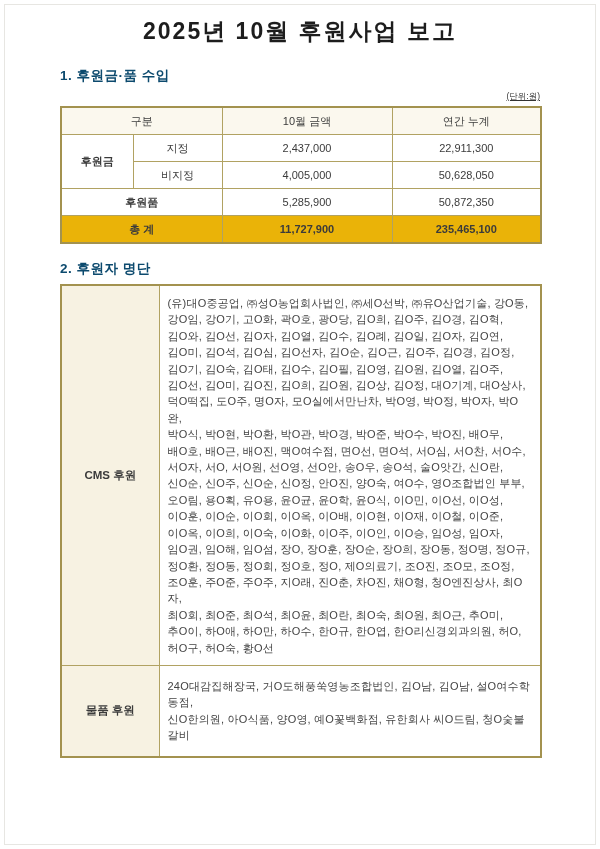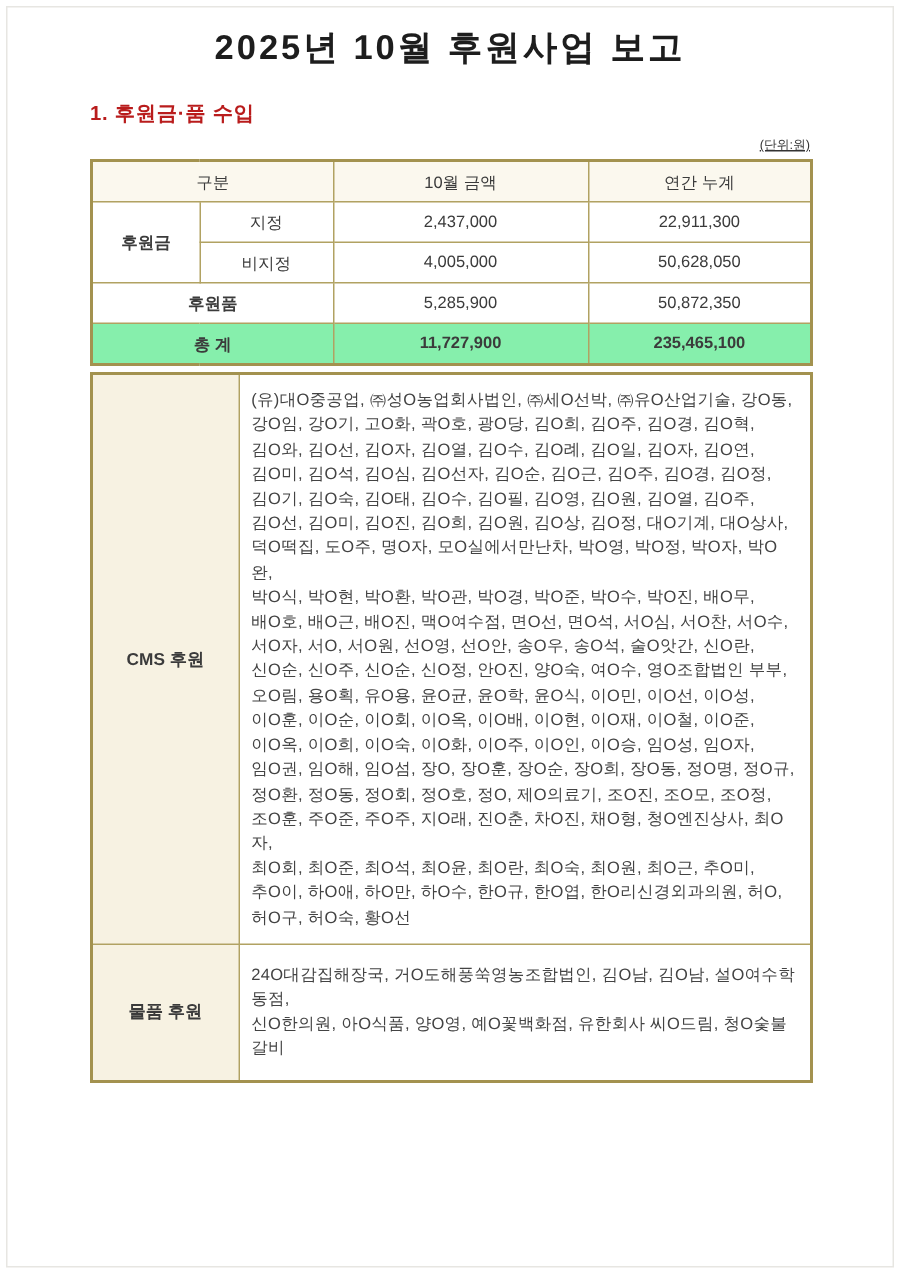--- a/index.html
+++ b/index.html
@@ -24,21 +24,21 @@
     margin:0 0 20px 0;
     text-align:center;
     font-size:23px;
     font-weight:bold;
     color:#1d1d1d;
     letter-spacing:2px;
   }
   .section-heading{
     font-size:13.5px;
     font-weight:bold;
-    color:#b91c1c;
+    color:#0c4a6e;
     margin:0 0 6px 0;
     letter-spacing:0.5px;
   }
   .unit-note{
     text-align:right;
     font-size:8.5px;
     color:#333;
     margin:0 0 3px 0;
     text-decoration:underline;
   }
@@ -55,21 +55,21 @@
     font-size:11px;
     color:#3b3b3b;
     text-align:center;
     vertical-align:middle;
     padding:2px 4px;
     font-weight:normal;
   }
   
   .income-table td, .income-table th{height:22px;}
   .income-table .hdr{background:#fbf8ee;font-weight:normal;}
-  .income-table .total-row td{background:#86efac;font-weight:bold;}
+  .income-table .total-row td{background:#eab308;font-weight:bold;}
   .income-table .lbl{font-weight:bold;}
   .income-table .num{font-size:11px;}
   
   .donor-table{margin-top:4px;}
   .donor-table .row-label{
     background:#f7f2e2;
     font-weight:bold;
     width:98px;
     font-size:11.5px;
   }
@@ -129,20 +129,21 @@
         <td class="num">50,872,350</td>
       </tr>
       <tr class="total-row">
         <td colspan="2">총 계</td>
         <td class="num">11,727,900</td>
         <td class="num">235,465,100</td>
       </tr>
     </tbody>
   </table>
 
+  <div class="section-heading sec2">2. 후원자 명단</div>
 
   <table class="donor-table">
     <colgroup>
       <col style="width:98px">
         <col style="width:382px">
     </colgroup>
     <tbody>
       <tr>
         <td class="row-label">CMS 후원</td>
         <td class="row-content">(유)대O중공업, ㈜성O농업회사법인, ㈜세O선박, ㈜유O산업기술, 강O동,

